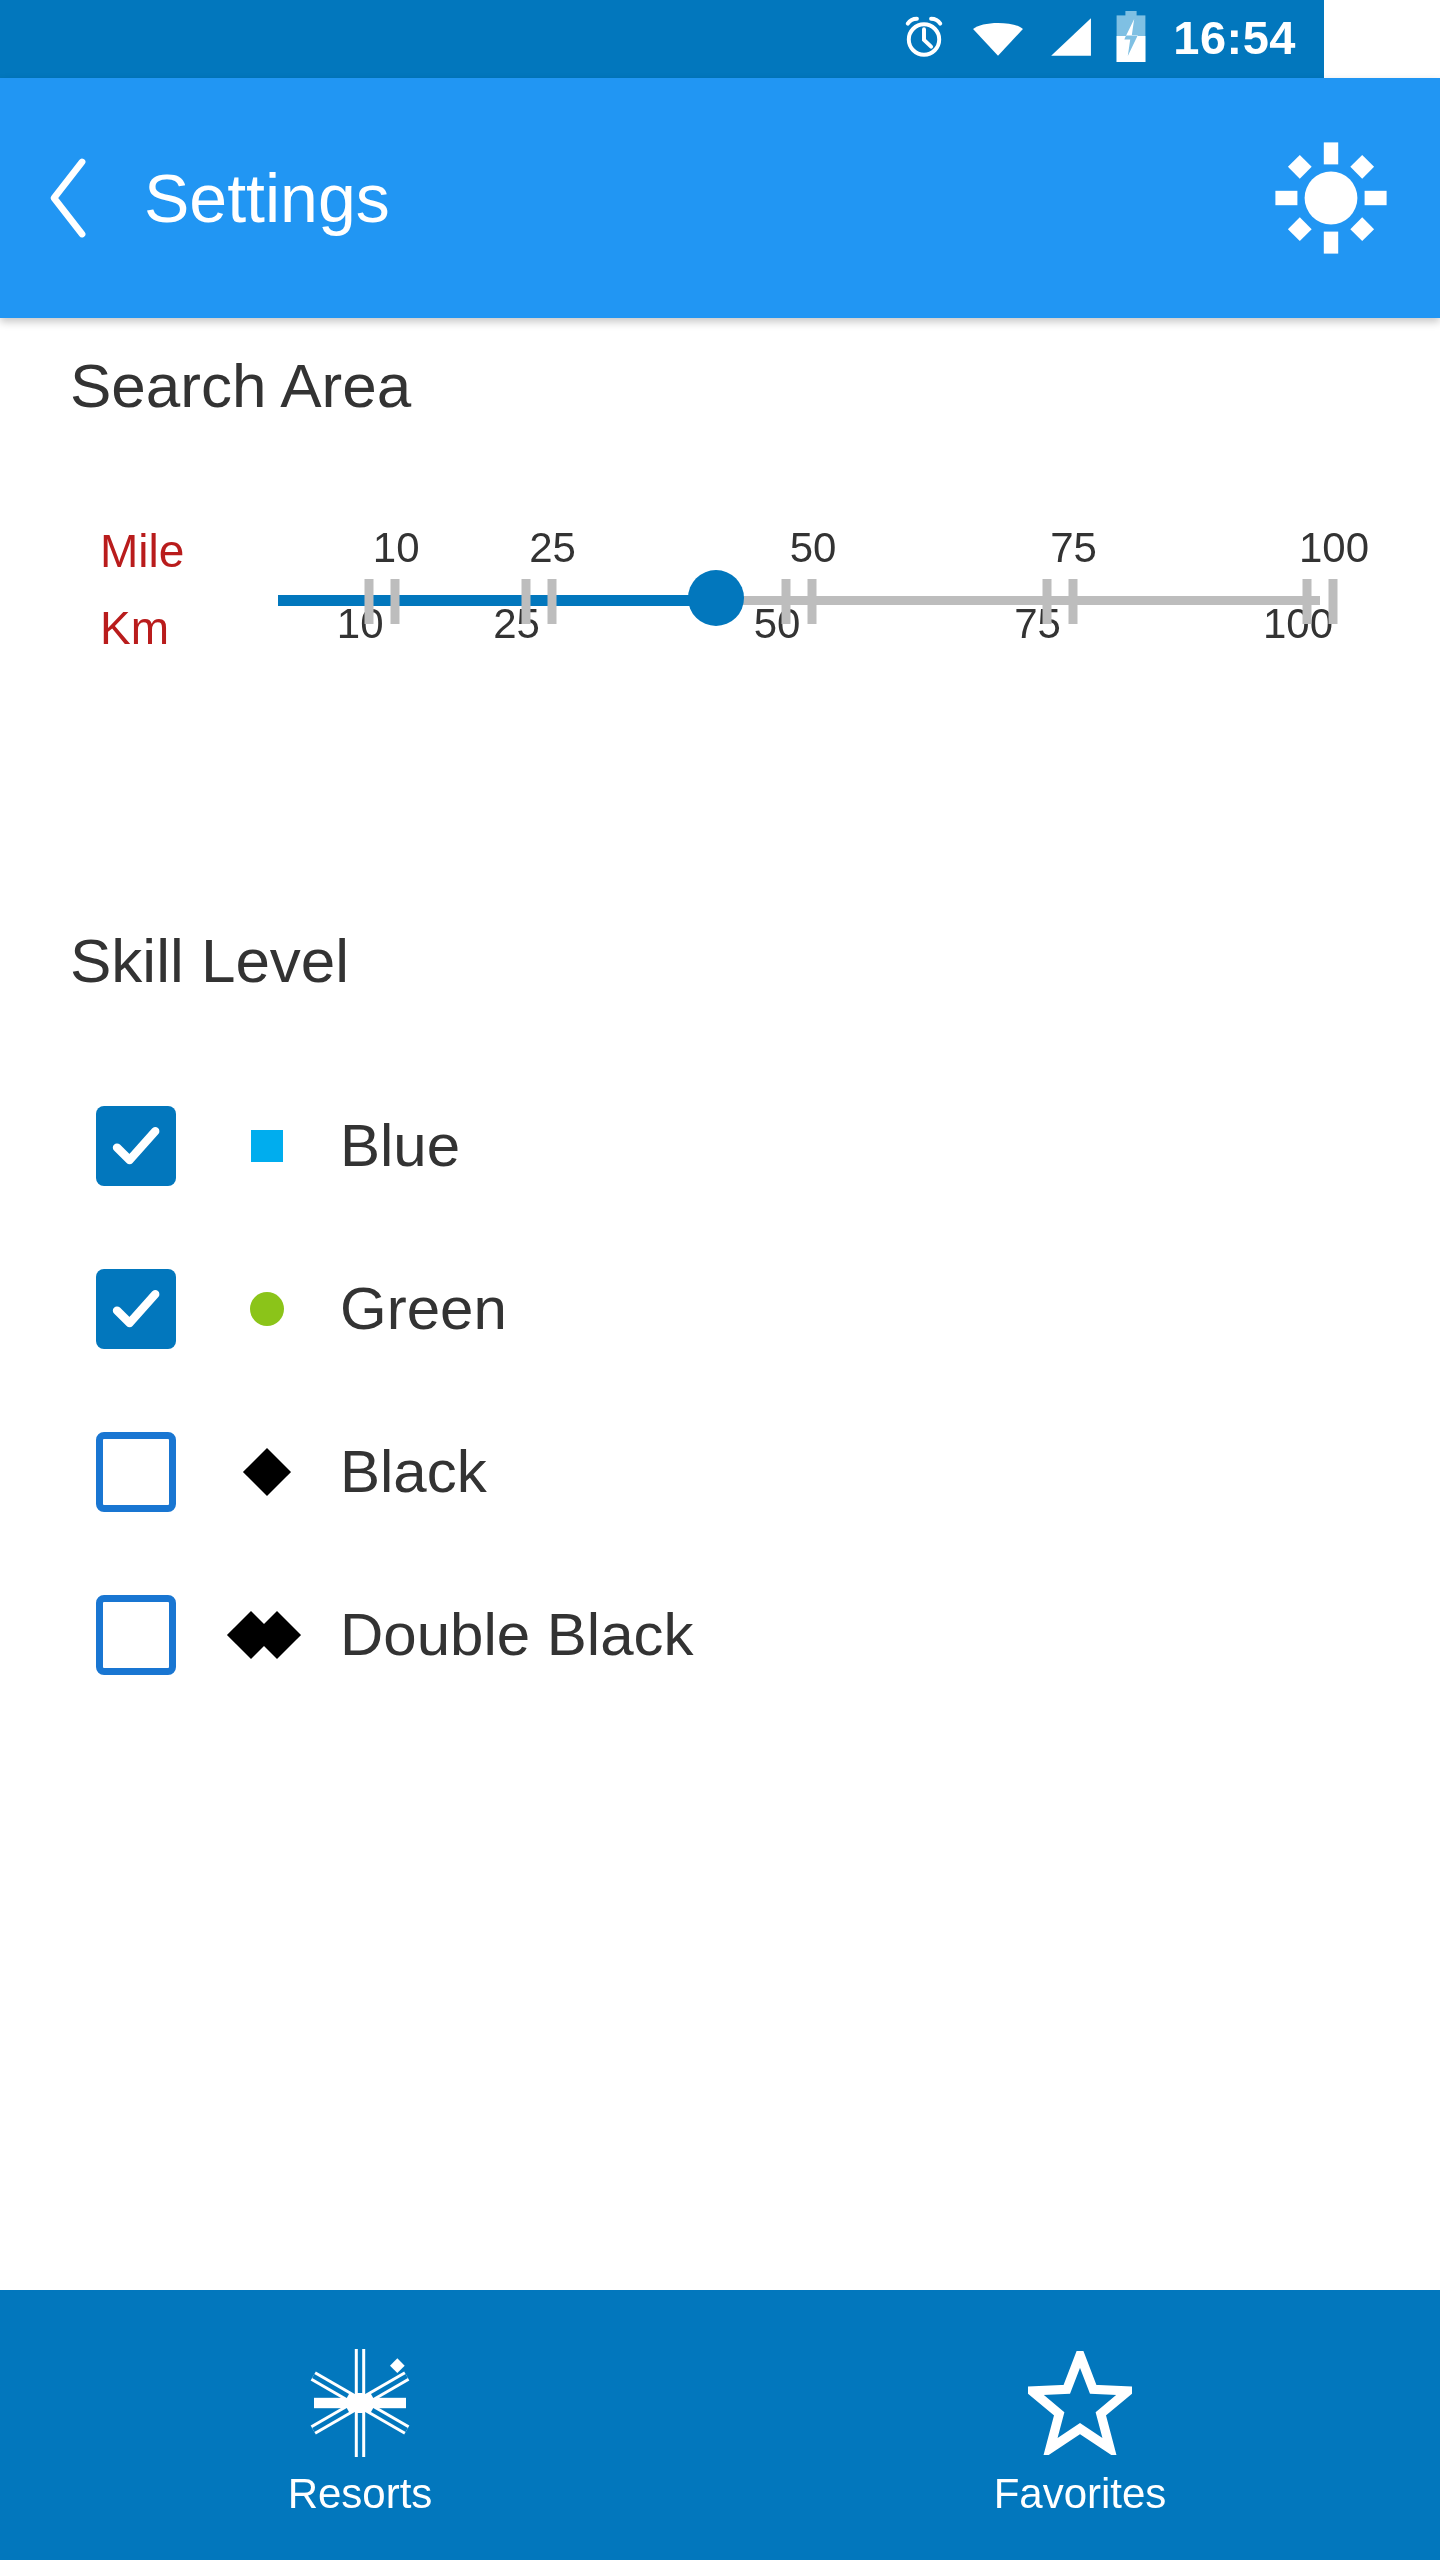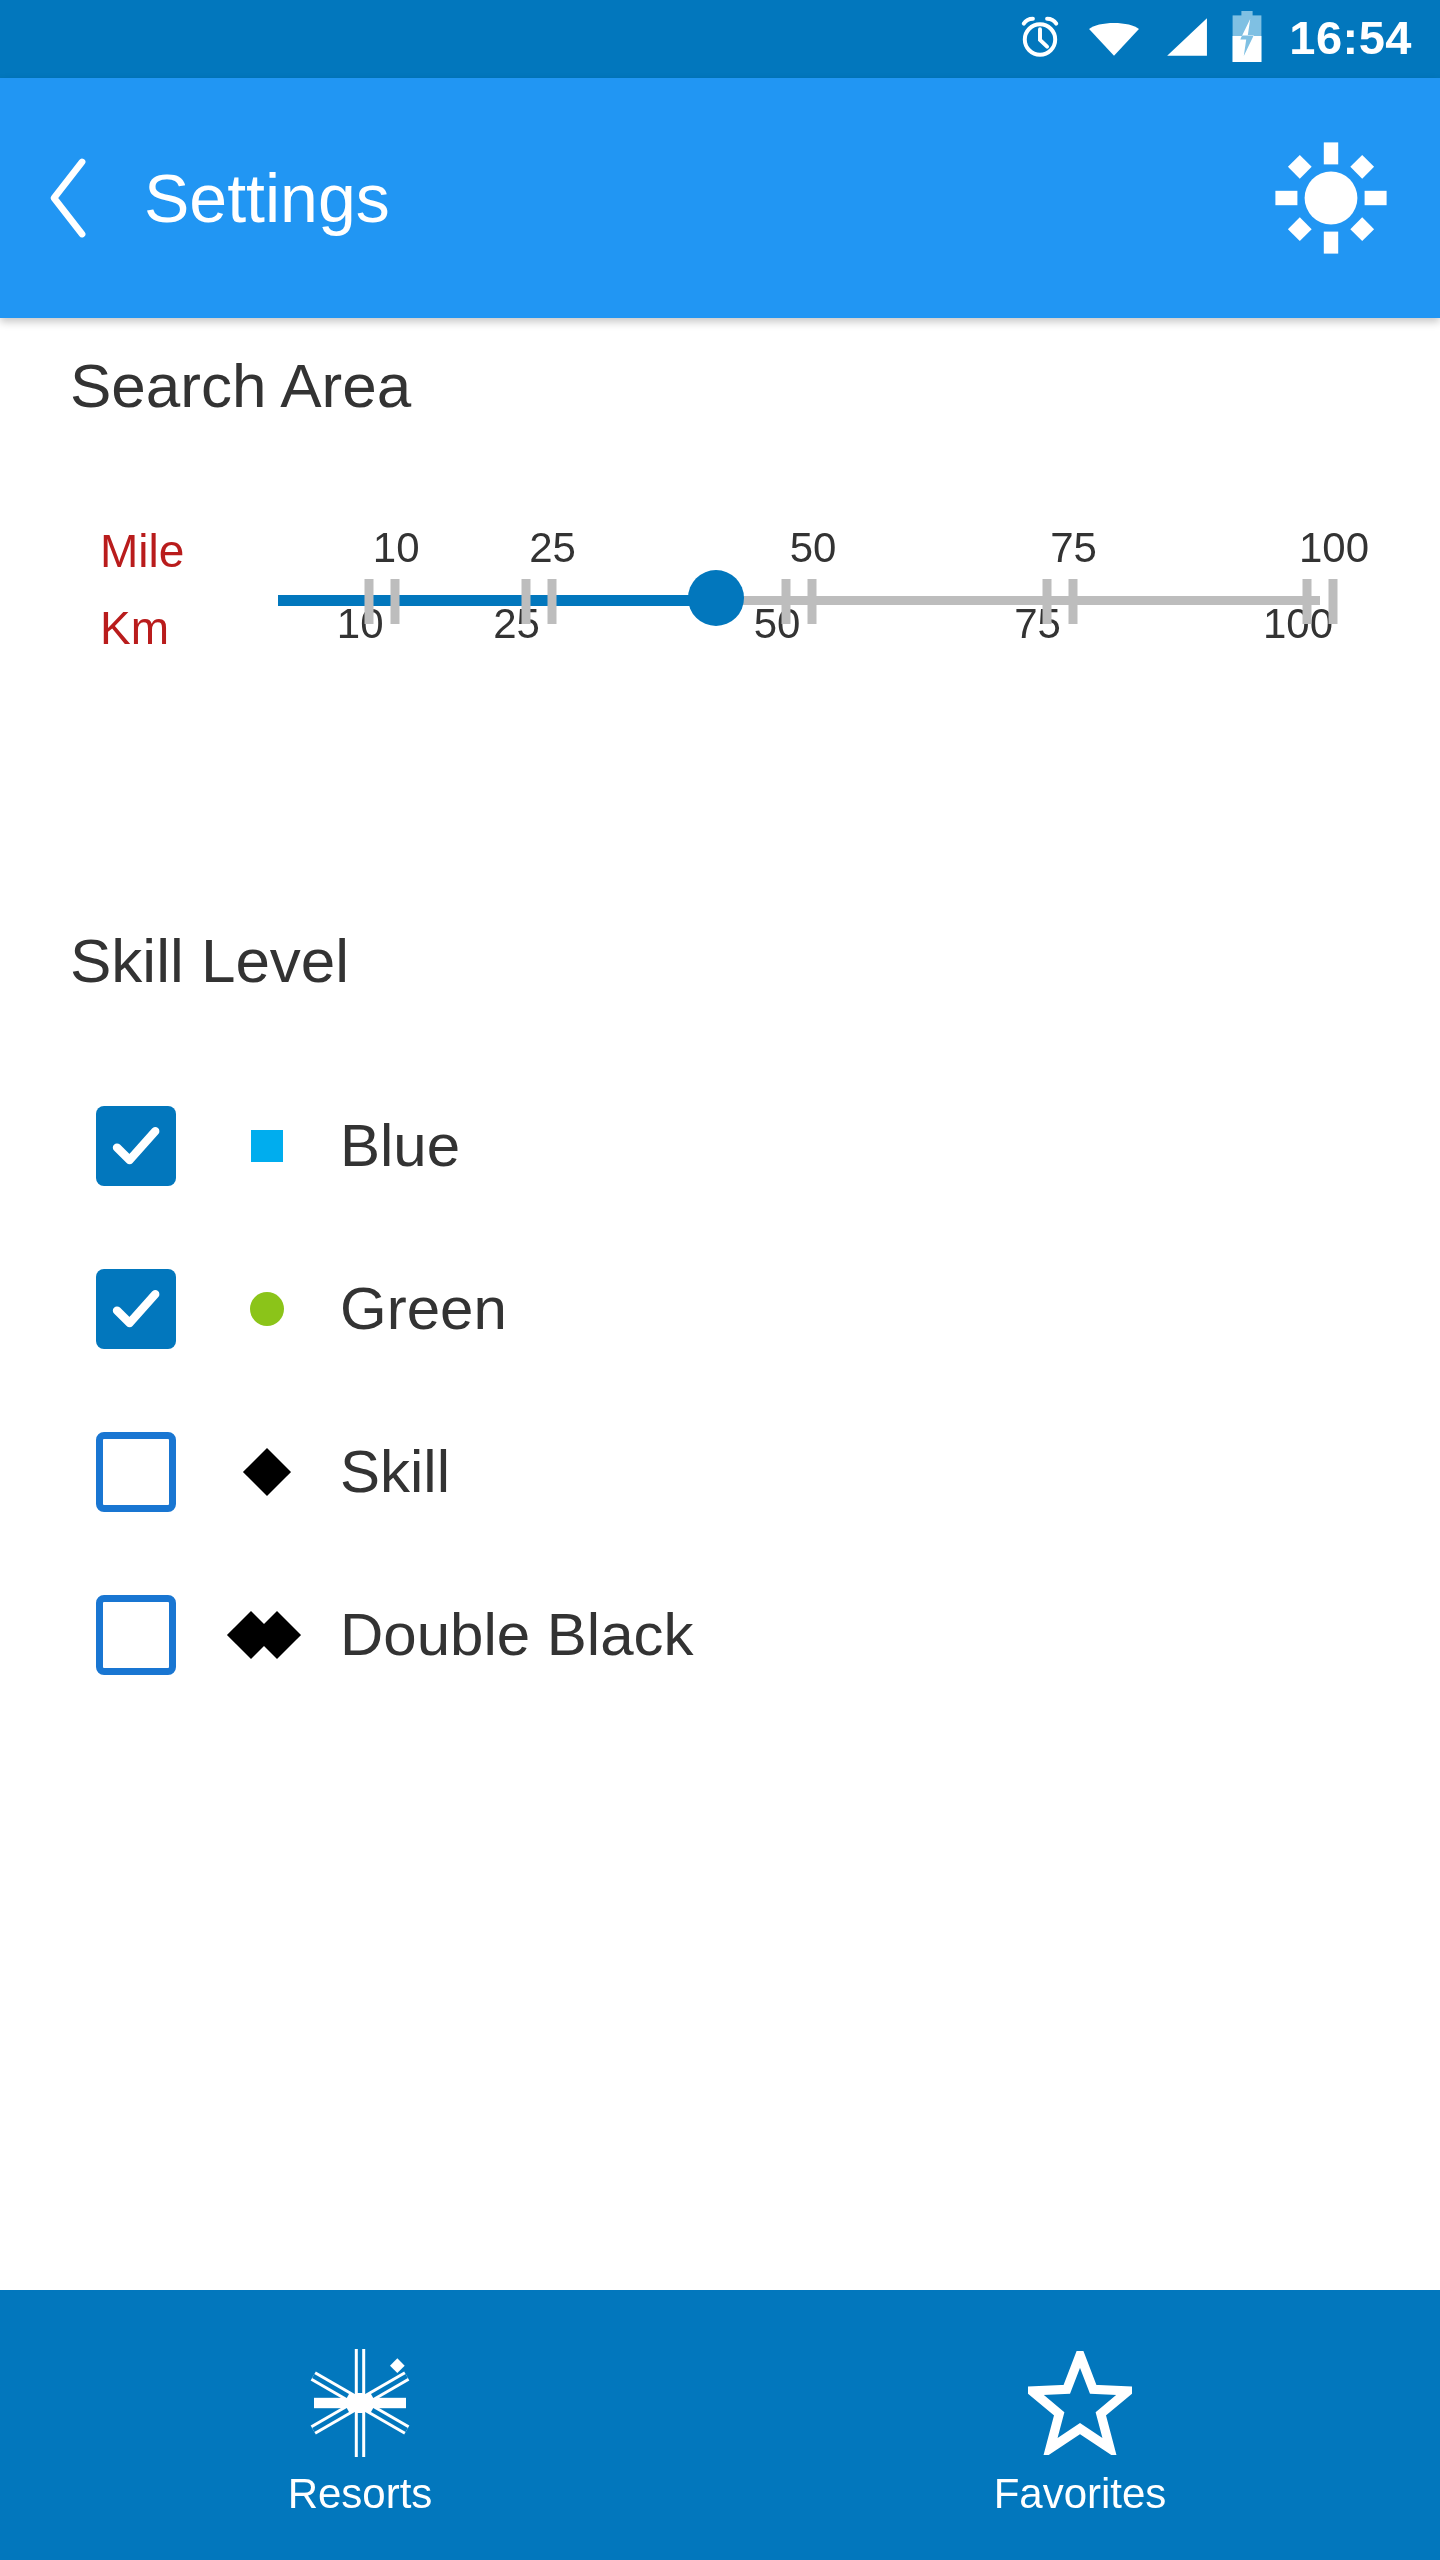--- a/index.html
+++ b/index.html
@@ -6,21 +6,21 @@
   html, body {
     width:1440px; height:2560px;
     background:#ffffff;
     font-family:"Liberation Sans", sans-serif;
     overflow:hidden;
   }
   .screen { position:relative; width:1440px; height:2560px; background:#ffffff; }
 
   
   .statusbar {
-    position:absolute; top:0; left:0; width:1440px; height:78px;
+    position:absolute; top:0; left:0; width:1324px; height:78px;
     background:#0277BD;
     display:flex; align-items:center; justify-content:flex-end;
     padding-right:28px;
   }
   .sb-icons { display:flex; align-items:center; gap:22px; }
   .sb-icon { display:block; }
   .sb-time {
     color:#ffffff; font-size:47px; font-weight:bold;
     letter-spacing:0.5px; margin-left:26px; line-height:1;
     padding-bottom:3px;
@@ -277,21 +277,21 @@
           <div class="symbol">
             <span class="sym-circle" style="background:#8BC419"></span>
           </div>
           <div class="check-label">Green</div>
         </div>
         <div class="check-row">
           <div class="cbox off"></div>
           <div class="symbol">
             <span class="sym-diamond" style="background:#000000"></span>
           </div>
-          <div class="check-label">Skill</div>
+          <div class="check-label">Black</div>
         </div>
         <div class="check-row">
           <div class="cbox off"></div>
           <div class="symbol">
             <span class="sym-dbl">
               <i style="background:#000000"></i>
               <i style="background:#000000"></i>
             </span>
           </div>
           <div class="check-label">Double Black</div>

